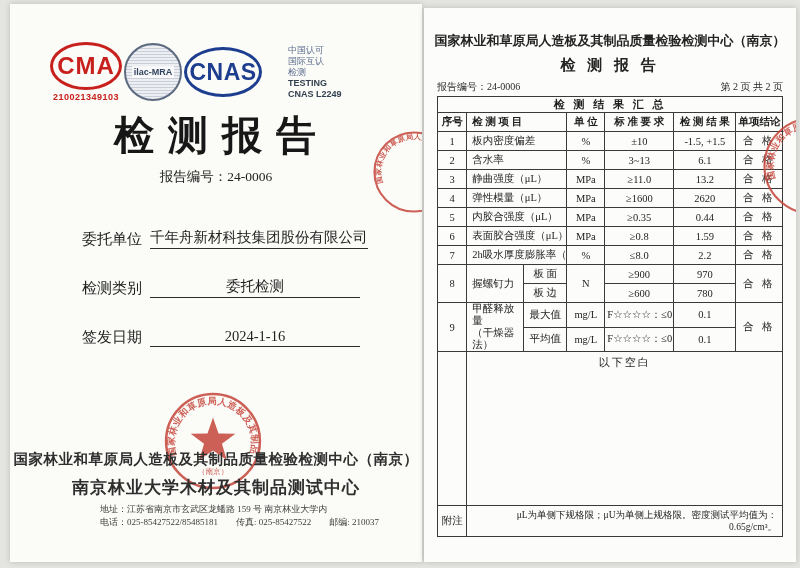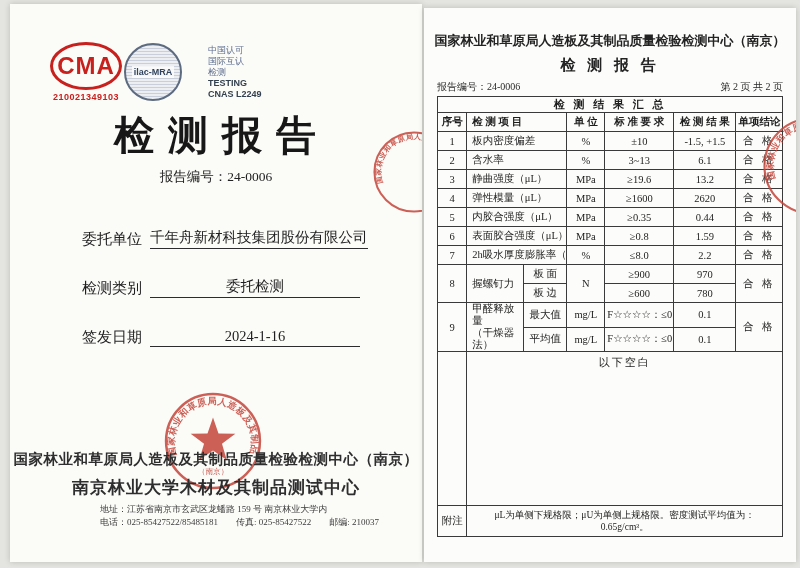--- a/index.html
+++ b/index.html
@@ -90,36 +90,37 @@
   .r-table td{
     border:1px solid #3a3a3a;
     text-align:center;vertical-align:middle;
     height:18px;padding:0 2px;
     overflow:hidden;white-space:nowrap;
   }
   .r-table td.left{text-align:left;padding-left:5px;}
   .r-table td.caption-cell{font-weight:bold;font-size:11px;letter-spacing:3px;height:15px;}
   .r-table td.colhead{font-weight:bold;}
   .r-table td.blank-cell{vertical-align:top;height:150px;padding-top:3px;letter-spacing:2px;font-size:11px;}
-  .r-table td.note-cell{text-align:center;padding:3px 5px;font-size:9.5px;white-space:normal;line-height:12px;}
+  .r-table td.note-cell{text-align:right;padding:3px 5px;font-size:9.5px;white-space:normal;line-height:12px;}
   .r-table td.pass{letter-spacing:3px;}
 </style>
 </head>
 <body>
 
 <div class="page" id="cover-page">
 
   <div class="logos">
     <div class="cma-block">
       <div class="cma-oval">CMA</div>
       <div class="cma-number">210021349103</div>
     </div>
     <div class="ilac-circle">
       <span class="ilac-label">ilac-MRA</span>
     </div>
+    <div class="cnas-oval">CNAS</div>
     <div class="cnas-caption">
       <div>中国认可</div>
       <div>国际互认</div>
       <div>检测</div>
       <div class="b">TESTING</div>
       <div class="b">CNAS L2249</div>
     </div>
   </div>
 
   <div class="cover-title">检  测  报  告</div>
@@ -213,21 +214,21 @@
       <td colspan="2" class="left">含水率</td>
       <td>%</td>
       <td>3~13</td>
       <td>6.1</td>
       <td class="pass">合 格</td>
     </tr>
     <tr>
       <td>3</td>
       <td colspan="2" class="left">静曲强度（μL）</td>
       <td>MPa</td>
-      <td>≥19.6</td>
+      <td>≥11.0</td>
       <td>13.2</td>
       <td class="pass">合 格</td>
     </tr>
     <tr>
       <td>4</td>
       <td colspan="2" class="left">弹性模量（μL）</td>
       <td>MPa</td>
       <td>≥1600</td>
       <td>2620</td>
       <td class="pass">合 格</td>

